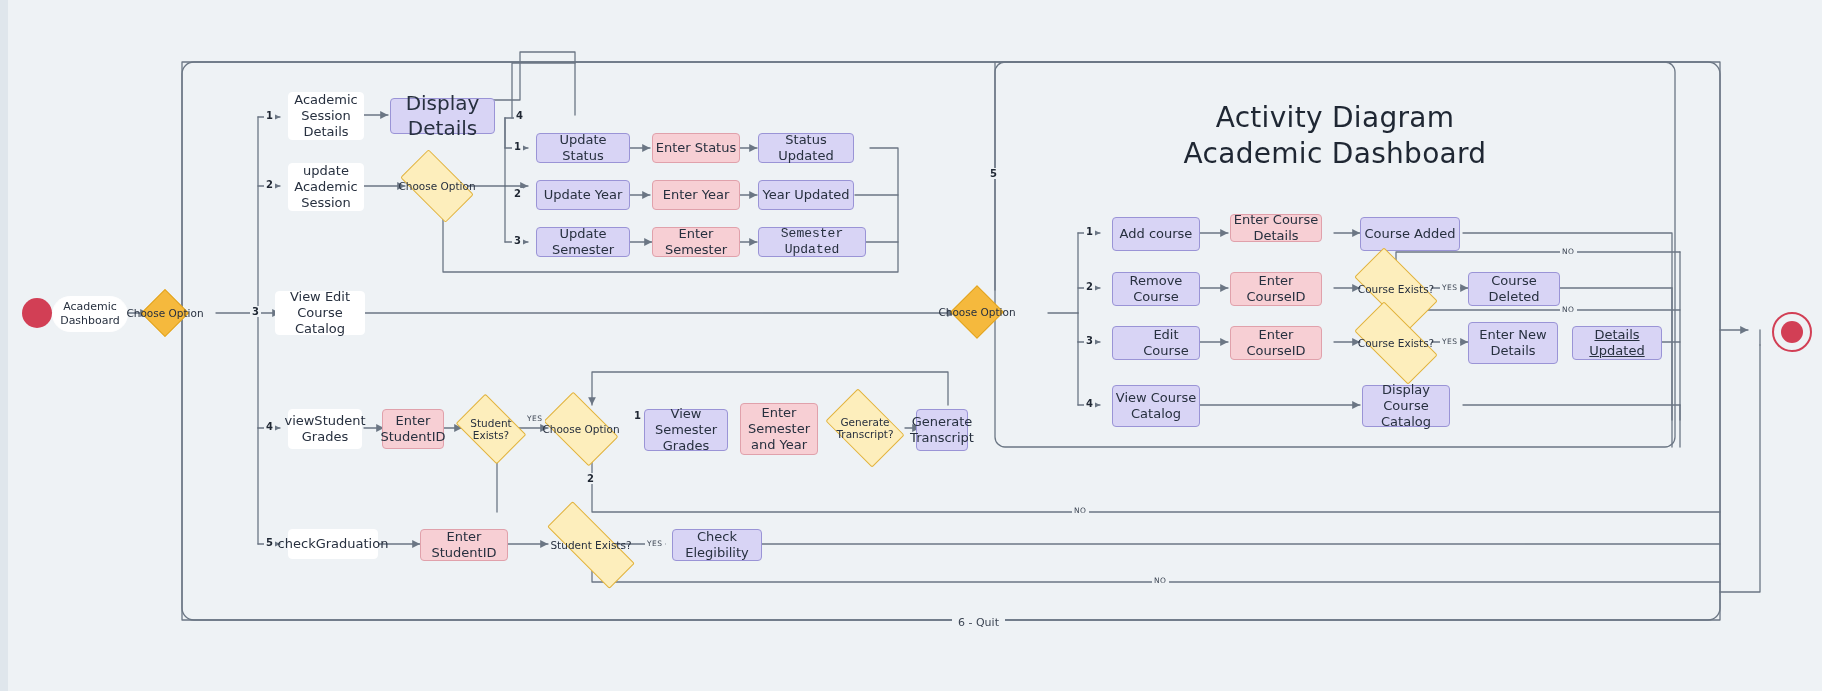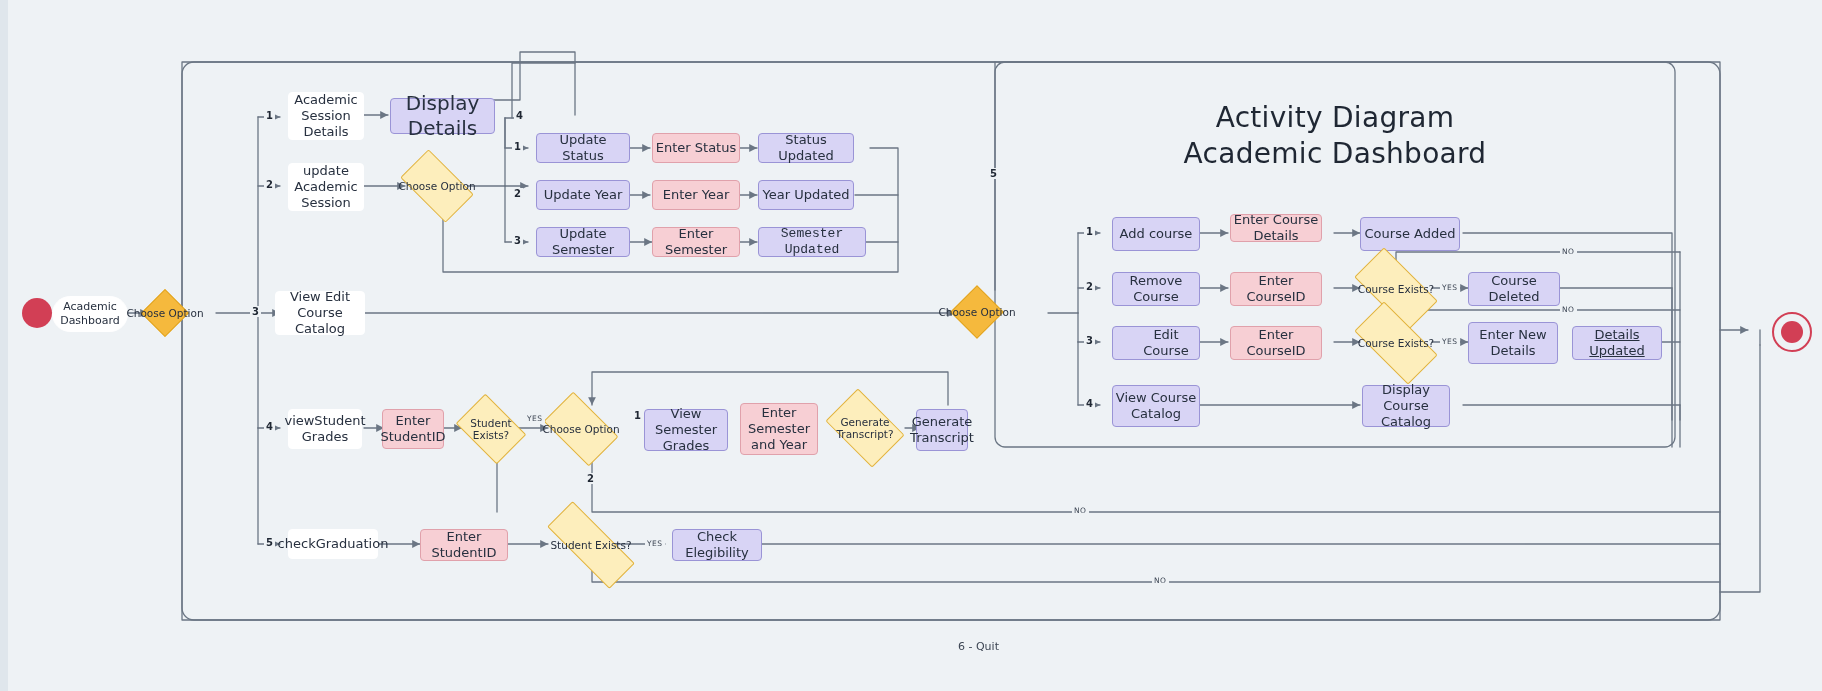--- a/index.html
+++ b/index.html
@@ -75,21 +75,21 @@
     padding:0 2px;white-space:nowrap;
   }
   .branchnum{
     position:absolute;z-index:4;
     background:#eef2f5;color:#1f2733;
     font-size:10px;font-weight:700;
     padding:0 2px;white-space:nowrap;
   }
   .quitlabel{
     position:absolute;z-index:4;background:#eef2f5;color:#3d4654;
-    font-size:11px;padding:0 6px;white-space:nowrap;margin-top:24px;
+    font-size:11px;padding:0 6px;white-space:nowrap;
   }
   .leftbar{position:absolute;left:0;top:0;width:8px;height:691px;background:#dfe6ec;z-index:1;}
 </style>
 </head>
 <body>
 
 <div id="stage">
 
   <div class="leftbar"></div>
 

